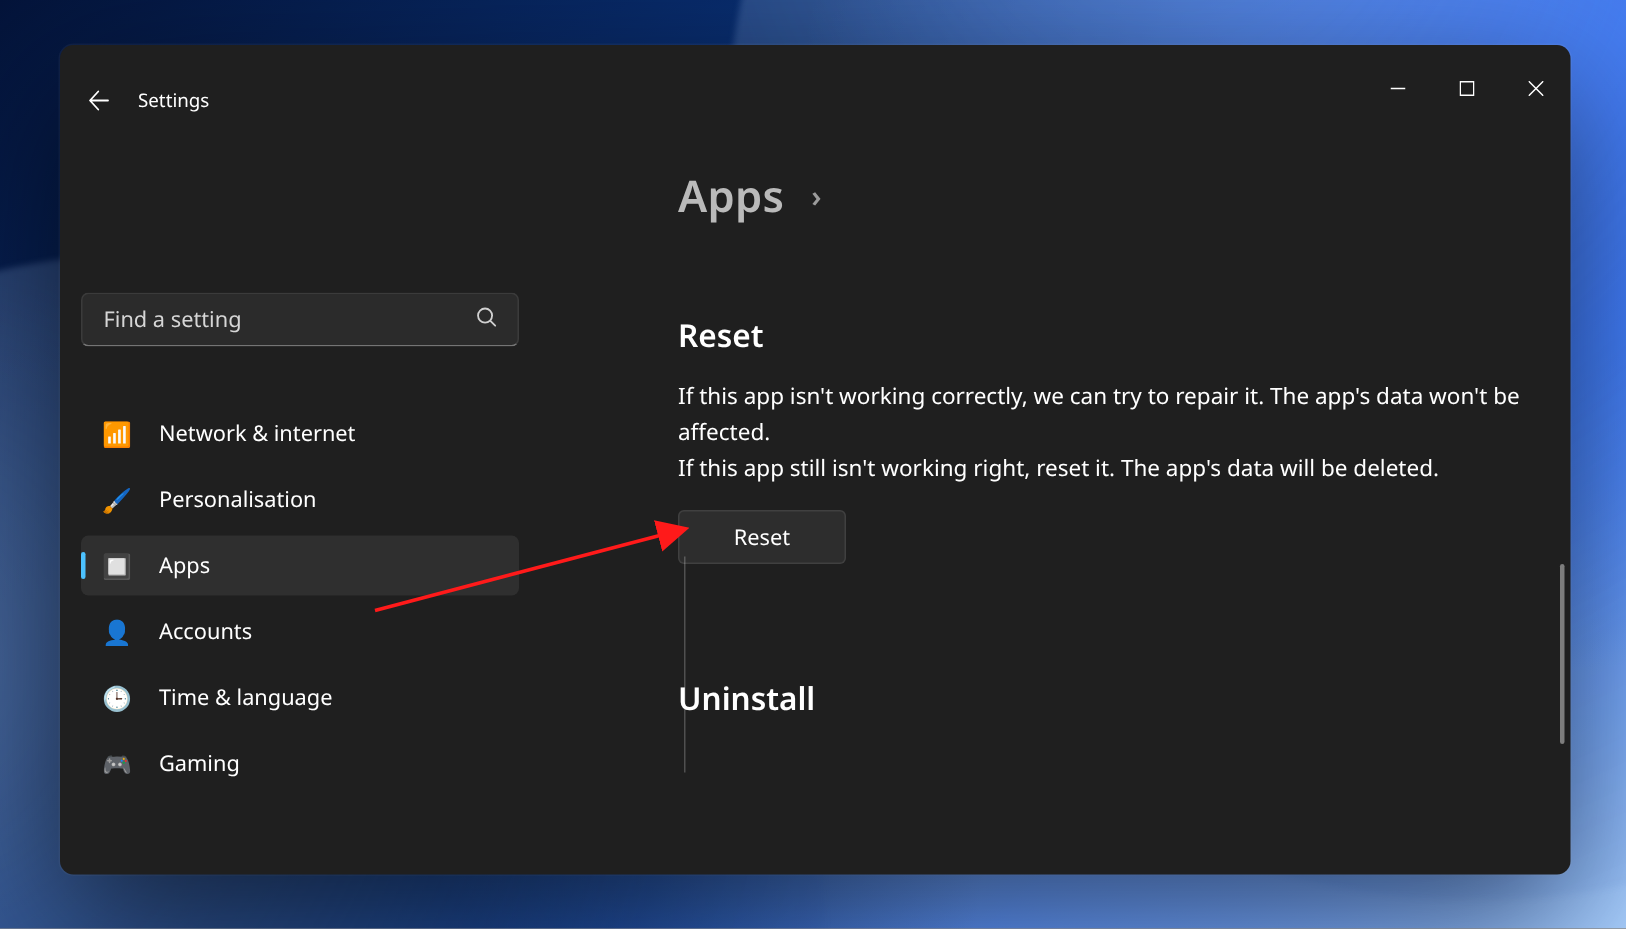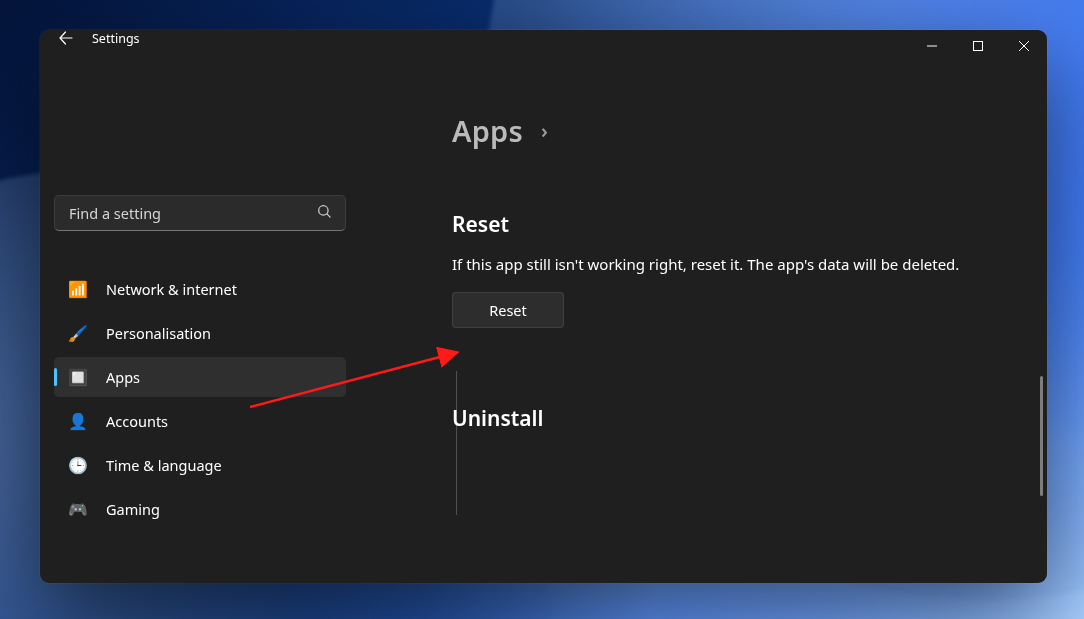--- a/index.html
+++ b/index.html
@@ -23,21 +23,21 @@
     .wallpaper::before { width:1000px; height:1000px; right:-400px; top:-400px; }
     .wallpaper::after  { width:900px;  height:900px;  left:-350px;  bottom:-450px; }
 
     
     .win {
       position:absolute; left:40px; top:30px; right:37px; bottom:36px;
       background:#1f1f1f; border-radius:9px; overflow:hidden;
       box-shadow:0 30px 90px rgba(0,0,0,.55), 0 0 0 1px rgba(255,255,255,.05);
       color:#fff; display:flex; flex-direction:column;
     }
-    .titlebar { height:45px; display:flex; align-items:flex-start; }
+    .titlebar { height:45px; display:flex; align-items:flex-end; }
     .back-btn { width:52px; display:flex; justify-content:center; align-items:center; color:#fff; }
     .app-title { font-size:12.5px; color:#fff; }
     .cap { margin-left:auto; display:flex; }
     .cap button { width:46px; height:32px; background:none; border:none; color:#fff; display:flex; align-items:center; justify-content:center; }
 
     .body { flex:1; display:flex; min-height:0; }
     .sidebar { width:320px; display:flex; flex-direction:column; padding:0 14px; position:relative; }
     .sidebar-gap { height:120px; }
     .search {
       height:36px; border-radius:5px; display:flex; align-items:center; padding:0 14px;
@@ -146,20 +146,21 @@
     </aside>
 
     <main class="content">
       <div class="crumb">
         <span class="parent">Apps</span>
         <span class="sep">›</span>
       </div>
 
       <div class="section">
         <div class="sec-title">Reset</div>
+        <div class="sec-text">If this app isn't working correctly, we can try to repair it. The app's data won't be affected.</div>
         <div class="sec-text">If this app still isn't working right, reset it. The app's data will be deleted.</div>
         <button class="btn">Reset</button>
       </div>
 
       <div class="section" style="">
         <div class="sec-title">Uninstall</div>
       </div>
     </main>
   </div>
 

